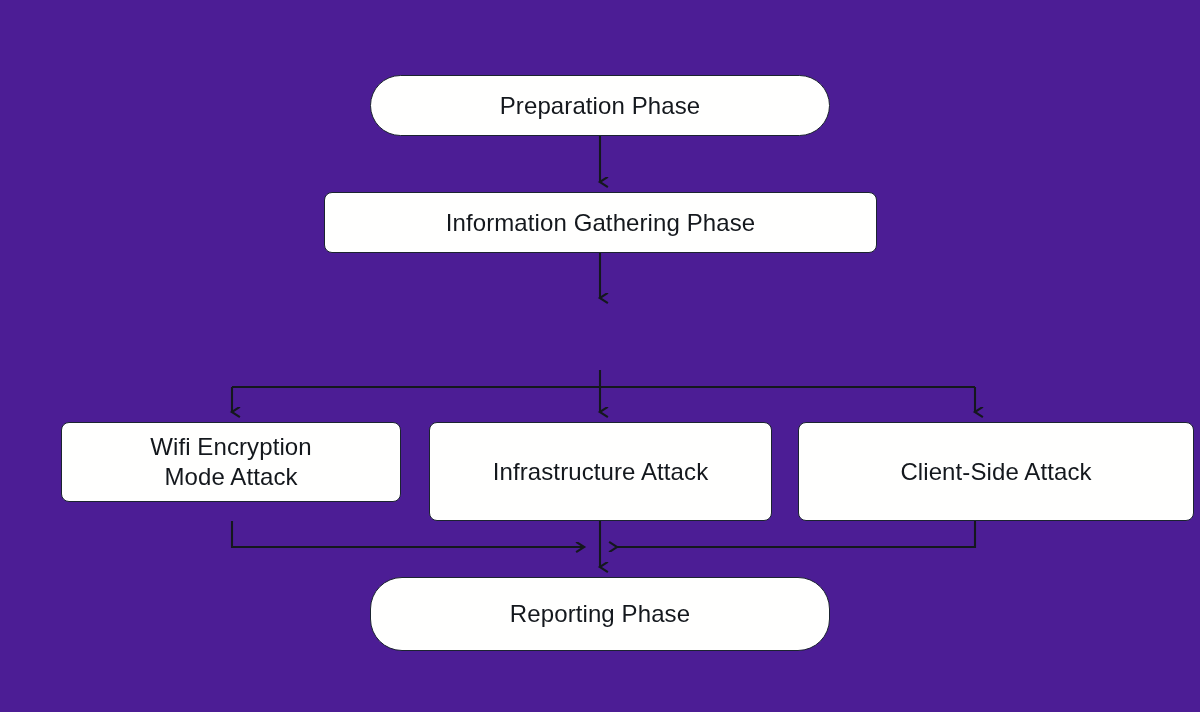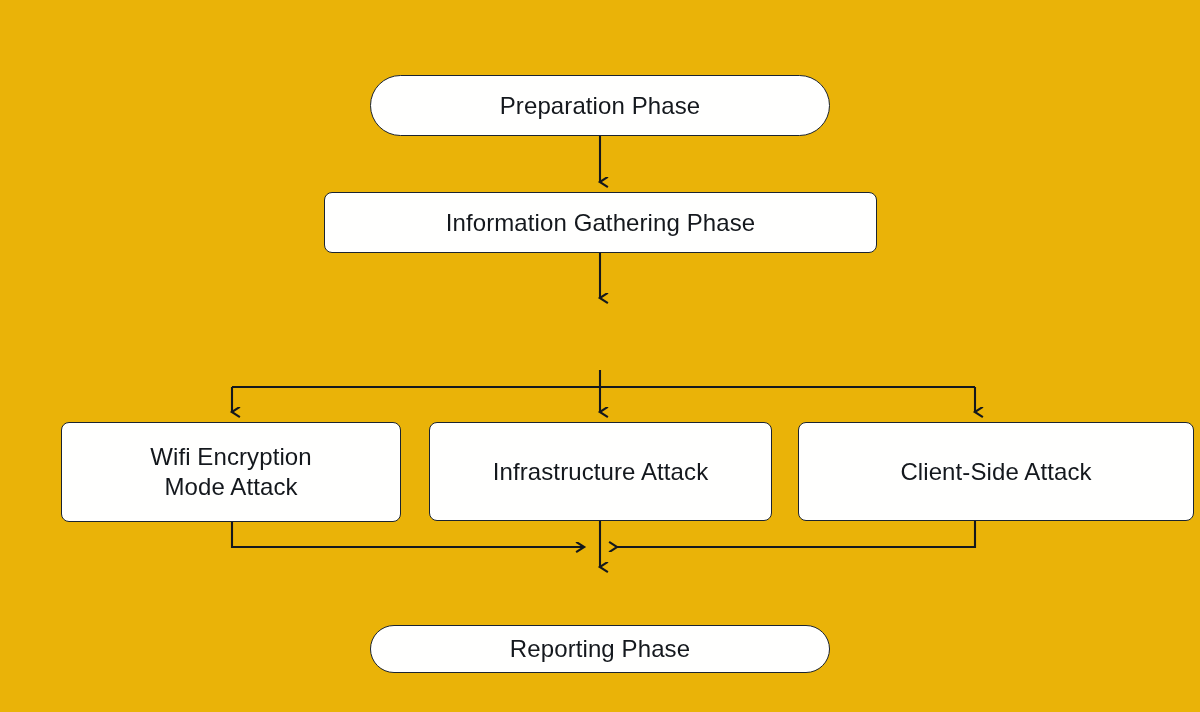--- a/index.html
+++ b/index.html
@@ -9,21 +9,21 @@
   body {
     width: 1200px;
     height: 712px;
     overflow: hidden;
     font-family: "Liberation Sans", sans-serif;
   }
   #canvas {
     position: relative;
     width: 1200px;
     height: 712px;
-    background: #eab308;
+    background: #4c1d95;
   }
   #edges {
     position: absolute;
     inset: 0;
     width: 1200px;
     height: 712px;
     pointer-events: none;
   }
   .node {
     position: absolute;
@@ -87,22 +87,22 @@
 
       <path d="M600,521 L600,567" marker-end="url(#arrow-down)"></path>
     </g>
   </svg>
 
   <div class="node pill" style="left:370px; top:75px; width:460px; height:61px;">Preparation Phase</div>
 
   <div class="node rect" style="left:324px; top:192px; width:553px; height:61px;">Information Gathering Phase</div>
 
 
-  <div class="node rect" style="left:61px; top:422px; width:340px; height:100px;">Wifi Encryption
+  <div class="node rect" style="left:61px; top:422px; width:340px; height:80px;">Wifi Encryption
 Mode Attack</div>
 
   <div class="node rect" style="left:429px; top:422px; width:343px; height:99px;">Infrastructure Attack</div>
 
   <div class="node rect" style="left:798px; top:422px; width:396px; height:99px;">Client-Side Attack</div>
 
-  <div class="node pill" style="left:370px; top:577px; width:460px; height:48px;margin-top:48px;">Reporting Phase</div>
+  <div class="node pill" style="left:370px; top:577px; width:460px; height:74px;">Reporting Phase</div>
 
 </div>
 
 </body></html>

